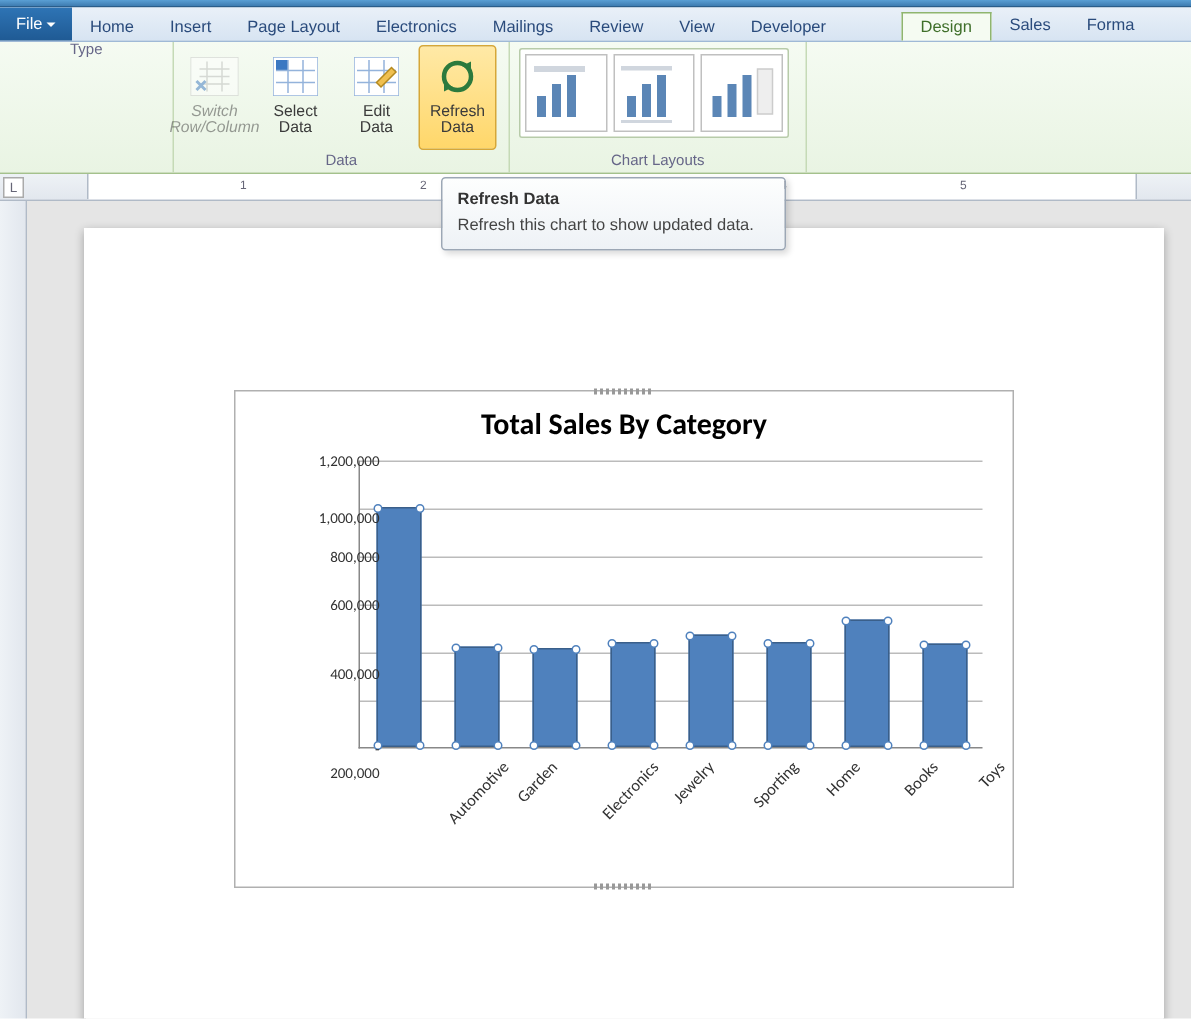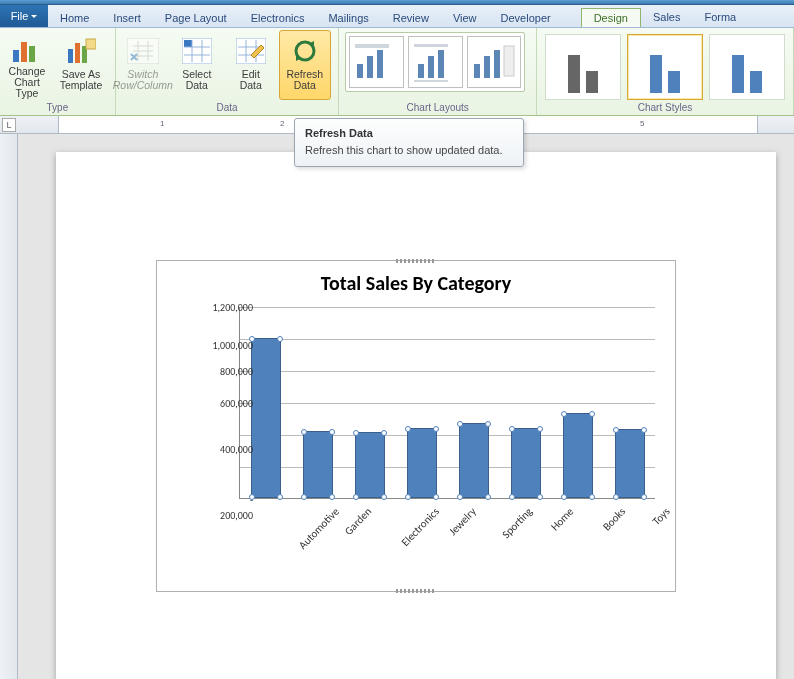--- a/index.html
+++ b/index.html
@@ -2,21 +2,21 @@
 <html><head>
 <meta charset="utf-8">
 <style>
   * { box-sizing: border-box; margin: 0; padding: 0; font-family: "Segoe UI", Tahoma, sans-serif; }
   body { background: #fff; width: 794px; height: 679px; overflow: hidden; user-select: none; }
   .titlebar-strip { height: 5px; background: linear-gradient(#5a9fd4,#3e7cb1); border-bottom:1px solid #2a5d8a;}
   .tabs-row { height: 23px; background: linear-gradient(#e9f0f8,#d7e4f2); display:flex; align-items:flex-end; font-size:11px; color:#2a4b7c; border-bottom:1px solid #9fb9d6; }
   .file-tab { height:100%; width:48px; background: linear-gradient(#2e74b5,#1f5a94); color:#fff; display:flex; align-items:center; justify-content:center; gap:3px; cursor:pointer; }
   .file-tab::after { content:""; border:3px solid transparent; border-top-color:#fff; margin-top:4px;}
   .tab { padding: 3px 12px 3px; cursor:pointer; }
-  .tab.active { background:#f5fbf2; border:1px solid #8fb56f; border-bottom:none; color:#3f6f2a; }
+  .tab.active { background:#f5fbf2; border:1px solid #8fb56f; border-bottom:none; color:#3f6f2a;margin-left:20px; }
   .right-tabs { display:flex; margin-left:18px; }
   .ribbon { height: 88px; background: linear-gradient(#f5fbf2,#e9f4e3); border-bottom:1px solid #a4c18c; display:flex; font-size:10.5px; color:#3b3b3b; }
   .group { border-right:1px solid #c5dab6; display:flex; flex-direction:column; }
   .group-body { flex:1; display:flex; align-items:center; }
   .group-label { text-align:center; font-size:10px; color:#668; padding-bottom:2px; }
   .big-btn { width:52px; height:70px; display:flex; flex-direction:column; align-items:center; justify-content:flex-start; padding-top:4px; cursor:pointer; border:1px solid transparent; border-radius:3px; margin:0 1px; }
   .big-btn.disabled { opacity:0.5; cursor:default;font-style:italic; }
   .big-btn.highlighted { background: linear-gradient(#ffe9a6,#ffd76a); border-color:#d6a738; }
   .big-btn .icon { width:32px; height:32px; margin-bottom:2px; display:flex; align-items:center; justify-content:center; }
   .big-btn .lbl { text-align:center; line-height:11px; font-size:10.5px; }
@@ -74,45 +74,20 @@
   <div class="right-tabs" id="chart-tool-tabs">
       <div class="tab active">Design</div>
       <div class="tab">Sales</div>
       <div class="tab">Forma</div>
     </div>
 </div>
 
 <div class="ribbon">
 
   <div class="group" style="width:116px;">
-    <div class="group-body">
-      <div class="big-btn">
-        <div class="icon">
-          <svg width="32" height="28">
-              <rect x="2" y="14" width="6" height="12" fill="#3b78c2"></rect>
-              <rect x="10" y="6" width="6" height="20" fill="#e07030"></rect>
-              <rect x="18" y="10" width="6" height="16" fill="#6aa646"></rect>
-            </svg>
-        </div>
-        <div class="lbl" style="white-space:pre-line;">Change
-Chart Type</div>
-      </div>
-      <div class="big-btn">
-        <div class="icon">
-          <svg width="30" height="28">
-              <rect x="2" y="12" width="5" height="14" fill="#3b78c2"></rect>
-              <rect x="9" y="6" width="5" height="20" fill="#e07030"></rect>
-              <rect x="16" y="9" width="5" height="17" fill="#6aa646"></rect>
-              <path d="M20 2 L30 2 L30 12 L20 12 Z" fill="#f3da8a" stroke="#c7a84a"></path>
-            </svg>
-        </div>
-        <div class="lbl" style="white-space:pre-line;">Save As
-Template</div>
-      </div>
-    </div>
     <div class="group-label">Type</div>
   </div>
 
   <div class="group" style="width:224px;">
     <div class="group-body">
       <div class="big-btn disabled">
         <div class="icon">
           <svg width="32" height="26">
               <rect x="0" y="0" width="32" height="26" fill="#fff" stroke="#bbb"></rect>
               <path d="M6 8 h20 M6 13 h20 M6 18 h20 M11 3 v20 M21 3 v20" stroke="#bbb"></path>
@@ -185,39 +160,20 @@
               <rect x="14" y="14" width="6" height="22" fill="#5b86b6"></rect>
               <rect x="24" y="8" width="6" height="28" fill="#5b86b6"></rect>
               <rect x="34" y="4" width="10" height="30" fill="#eee" stroke="#ccc"></rect>
             </svg>
           </div>
       </div>
     </div>
     <div class="group-label">Chart Layouts</div>
   </div>
 
-  <div class="group" style="flex:1;">
-    <div class="group-body" style="flex-direction:column; align-items:stretch;">
-      <div class="styles-box">
-        <div class="style-thumb">
-            <div class="bar" style="height:38px;background:#666;"></div>
-            <div class="bar" style="height:22px;background:#666;"></div>
-          </div>
-        <div class="style-thumb sel">
-            <div class="bar" style="height:38px;"></div>
-            <div class="bar" style="height:22px;"></div>
-          </div>
-        <div class="style-thumb">
-            <div class="bar" style="height:38px;"></div>
-            <div class="bar" style="height:22px;"></div>
-          </div>
-      </div>
-    </div>
-    <div class="group-label">Chart Styles</div>
-  </div>
 </div>
 
 <div class="ruler-h">
   <div class="L">L</div>
   <div class="white" style="left:58px; width:700px;"></div>
   <div id="ruler-marks">
       <span style="position: absolute; top: 3px; left: 160px;">1</span>
       <span style="position: absolute; top: 3px; left: 280px;">2</span>
       <span style="position: absolute; top: 3px; left: 400px;">3</span>
       <span style="position: absolute; top: 3px; left: 520px;">4</span>

